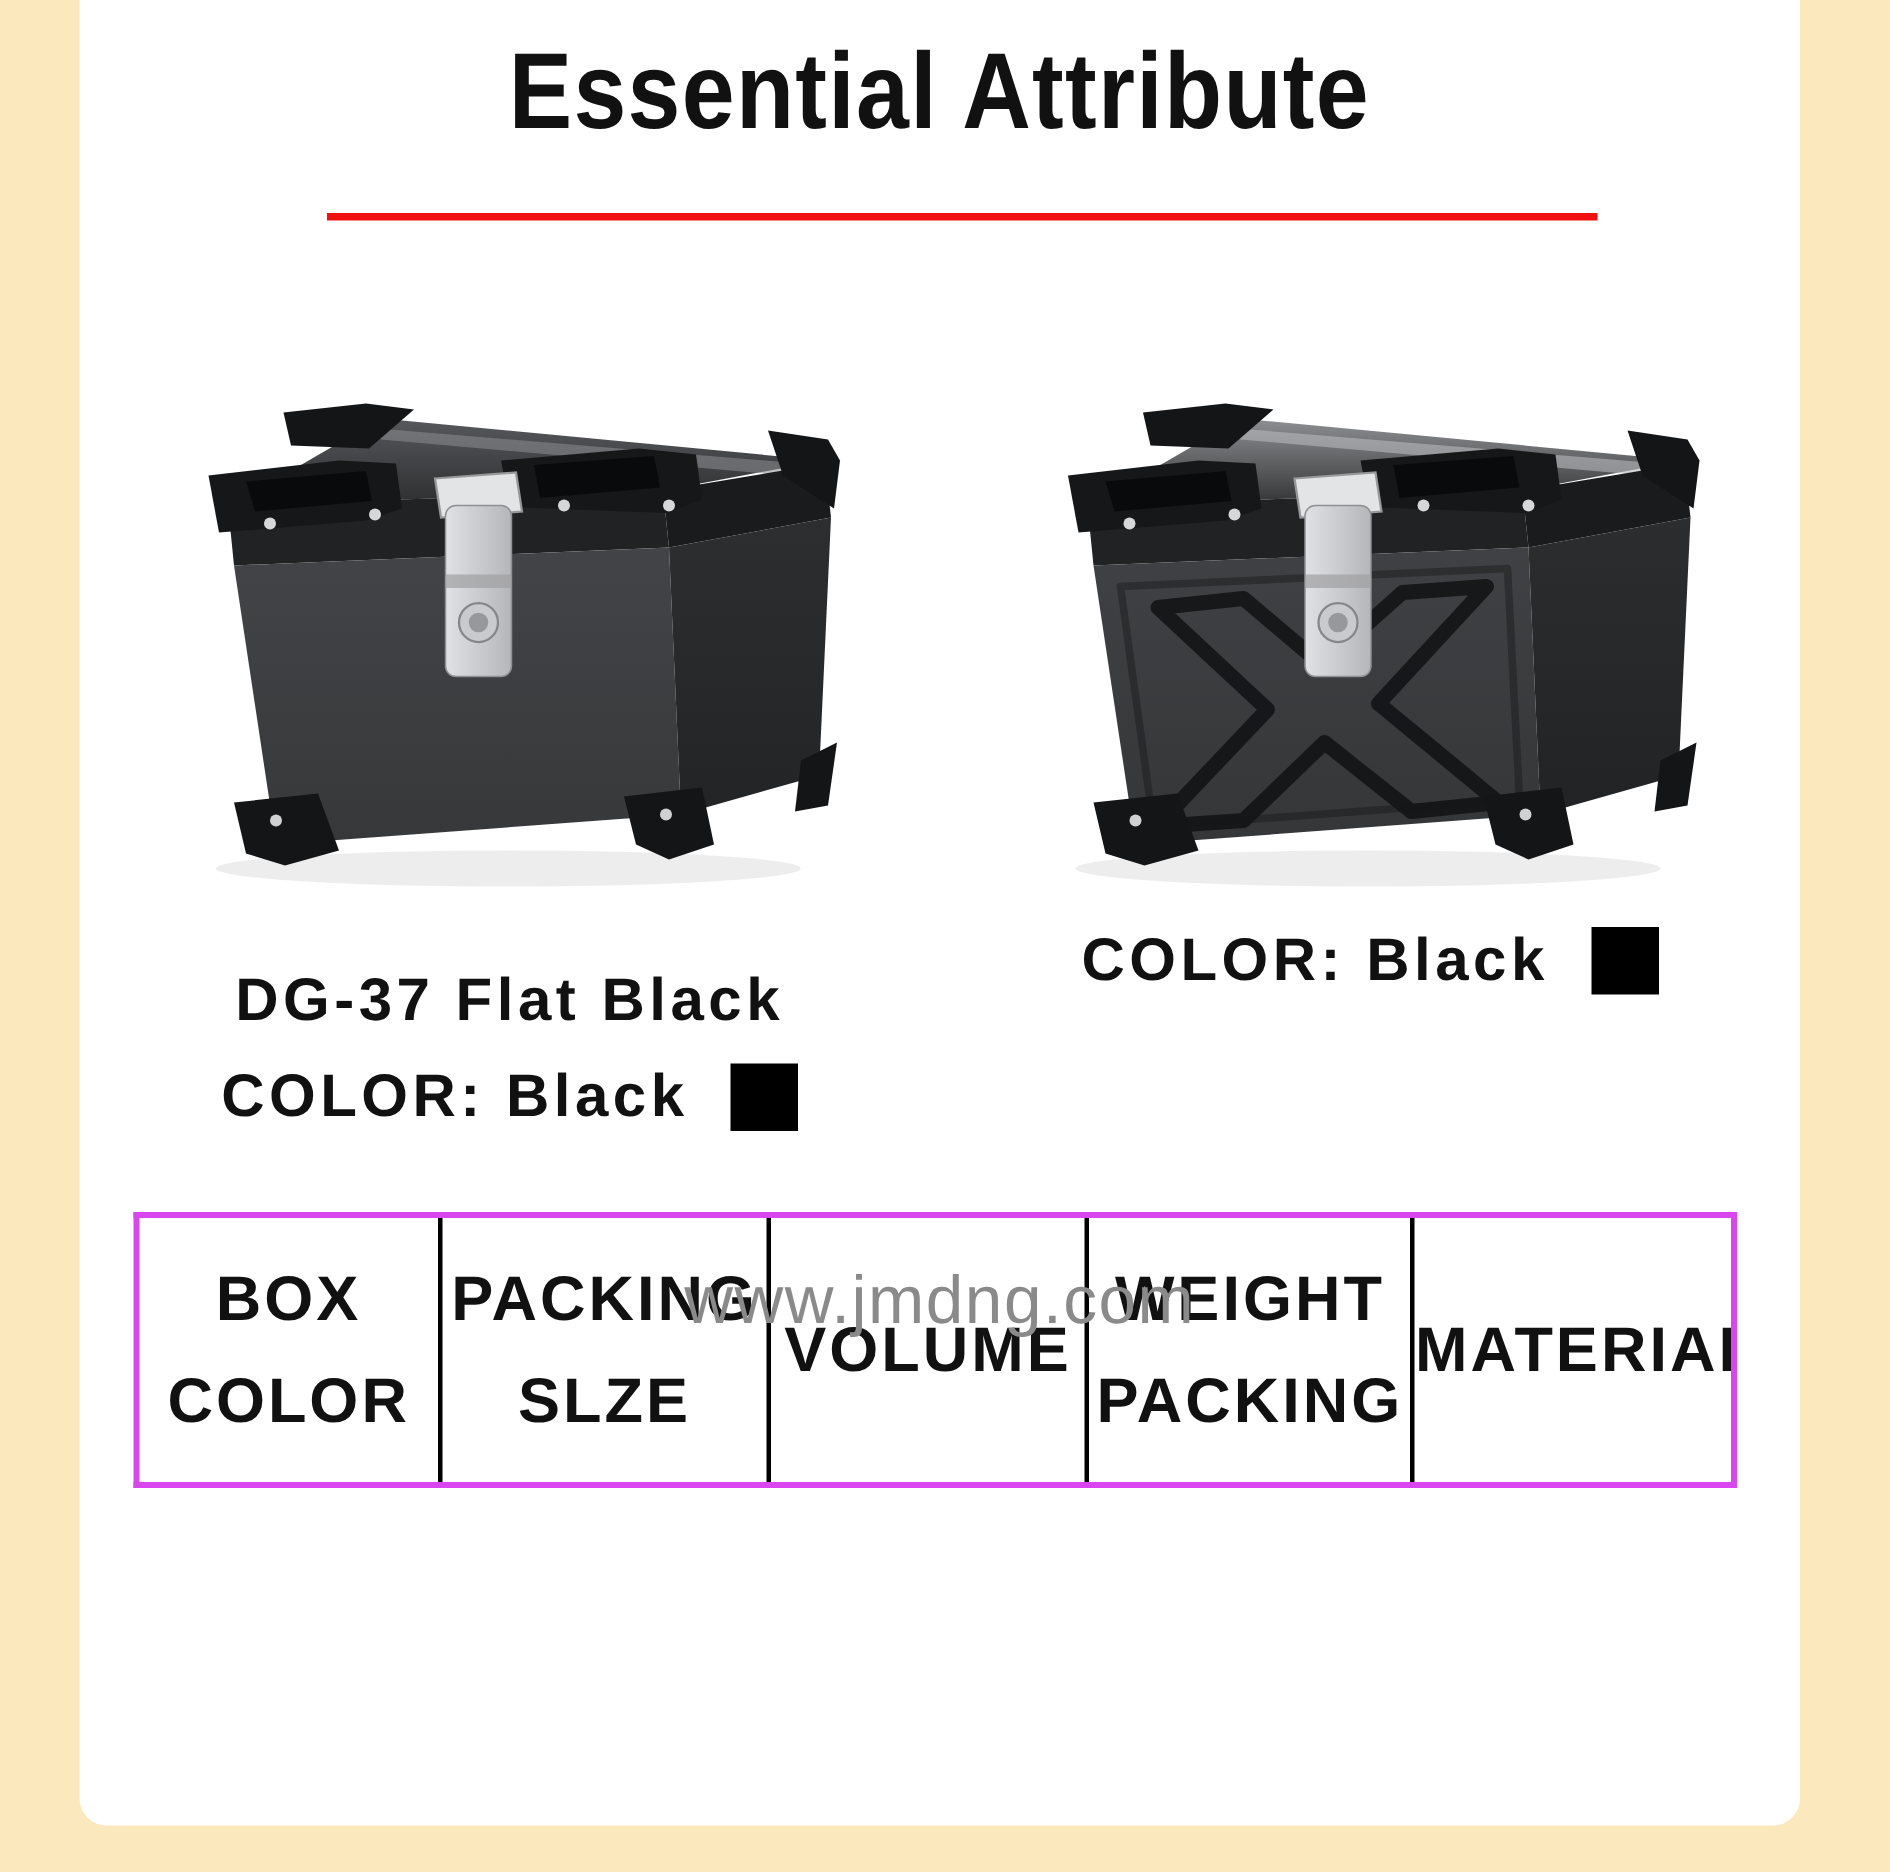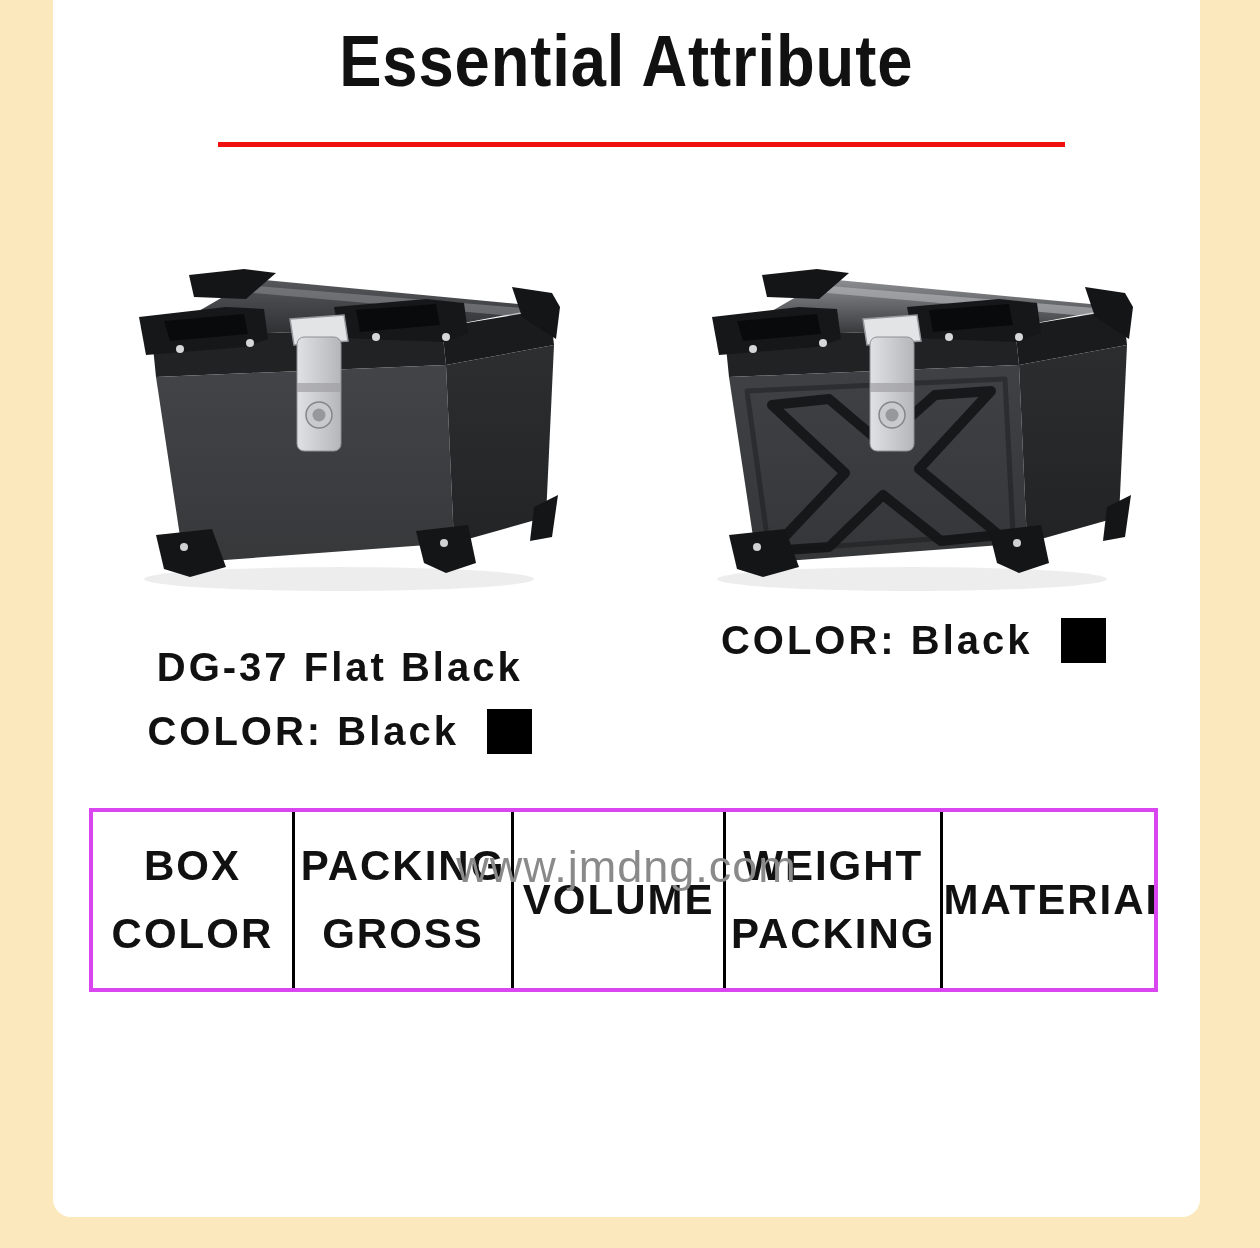--- a/index.html
+++ b/index.html
@@ -205,21 +205,21 @@
         <col style="width:20.1%">
     </colgroup>
     <tbody>
         <tr>
       <th class="two-line">
         <span>BOX</span>
             <span>COLOR</span>
       </th>
       <th class="two-line">
         <span>PACKING</span>
-            <span>GROSS</span>
+            <span>SLZE</span>
       </th>
       <th class="two-line">
         <span>VOLUME</span>
       </th>
       <th class="two-line">
         <span>WEIGHT</span>
             <span>PACKING</span>
       </th>
       <th class="two-line">
         <span>MATERIAL</span>

